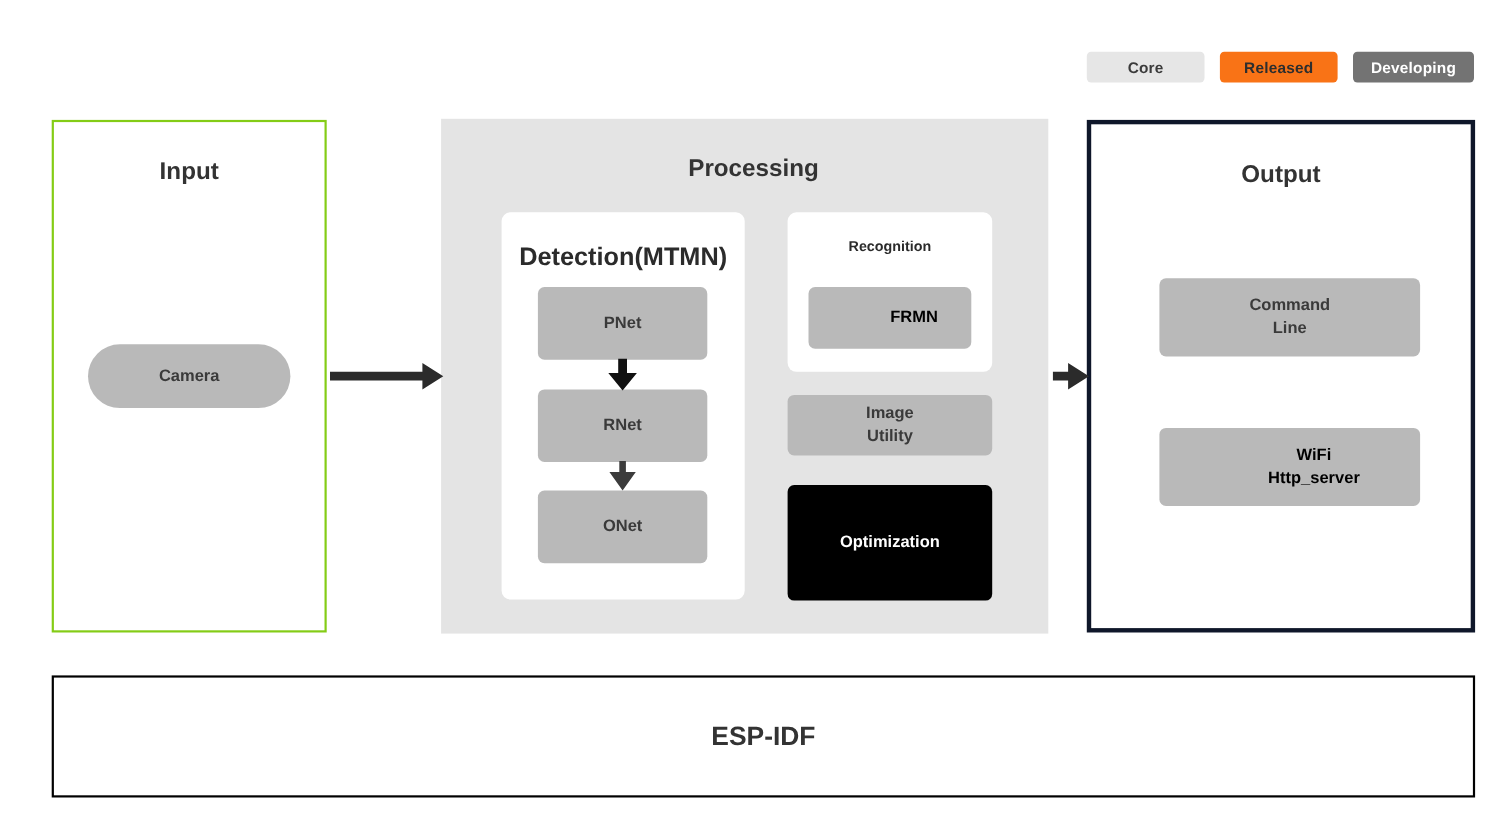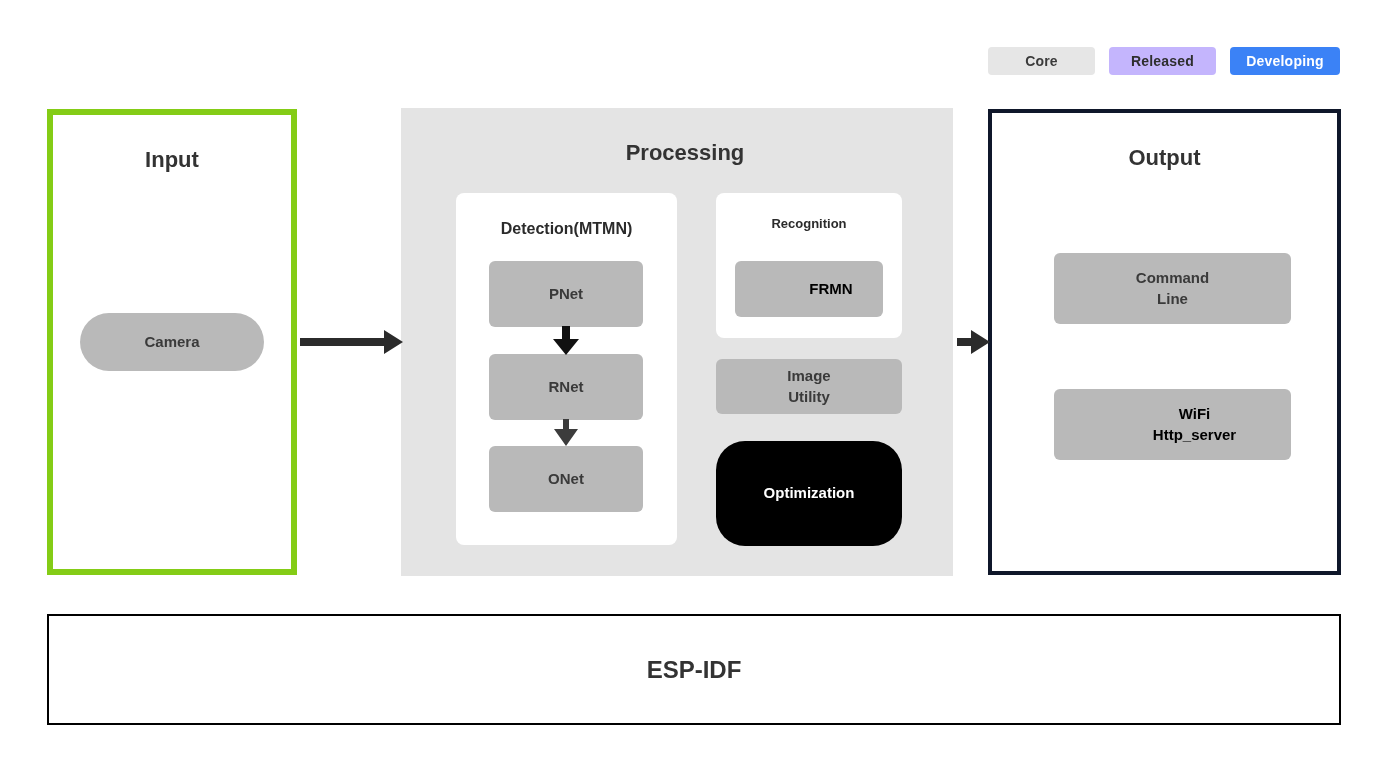--- a/index.html
+++ b/index.html
@@ -35,26 +35,26 @@
     letter-spacing: 0.2px;
     box-sizing: border-box;
   }
   .legend-chip.core {
     width: 107px;
     background: #e6e6e6;
     color: #3b3b3b;
   }
   .legend-chip.released {
     width: 107px;
-    background: #c4b5fd;
+    background: #f97316;
     color: #2e2e2e;
   }
   .legend-chip.developing {
     width: 110px;
-    background: #3b82f6;
+    background: #737373;
     color: #ffffff;
   }
 
   
   .panel {
     position: absolute;
     box-sizing: border-box;
   }
   .panel-title {
     text-align: center;
@@ -62,21 +62,21 @@
     font-weight: bold;
     color: #333333;
   }
 
   #panel-input {
     left: 47px;
     top: 109px;
     width: 250px;
     height: 466px;
     background: #ffffff;
-    border: 6px solid #84cc16;
+    border: 2px solid #84cc16;
   }
   #panel-input .panel-title { margin-top: 32px; }
 
   #panel-processing {
     left: 401px;
     top: 108px;
     width: 552px;
     height: 468px;
     background: #e4e4e4;
   }
@@ -111,21 +111,20 @@
     color: #3a3a3a;
   }
   .node.released-dark {
     background: #b9b9b9;
     color: #000000;
     padding-left: 44px;
   }
   .node.developing {
     background: #000000;
     color: #ffffff;
-    border-radius: 29px;
   }
 
   
   #node-camera {
     left: 80px;
     top: 313px;
     width: 184px;
     height: 58px;
     border-radius: 29px;
   }
@@ -136,21 +135,21 @@
     left: 456px;
     top: 193px;
     width: 221px;
     height: 352px;
     background: #ffffff;
     border-radius: 8px;
     box-sizing: border-box;
   }
   .group-title {
     text-align: center;
-    font-size: 16px;
+    font-size: 23px;
     font-weight: bold;
     color: #2b2b2b;
   }
   #group-detection .group-title { margin-top: 27px; }
 
   #node-pnet  { left: 489px; top: 261px; width: 154px; height: 66px; }
   #node-rnet  { left: 489px; top: 354px; width: 154px; height: 66px; }
   #node-onet  { left: 489px; top: 446px; width: 154px; height: 66px; }
 
   

